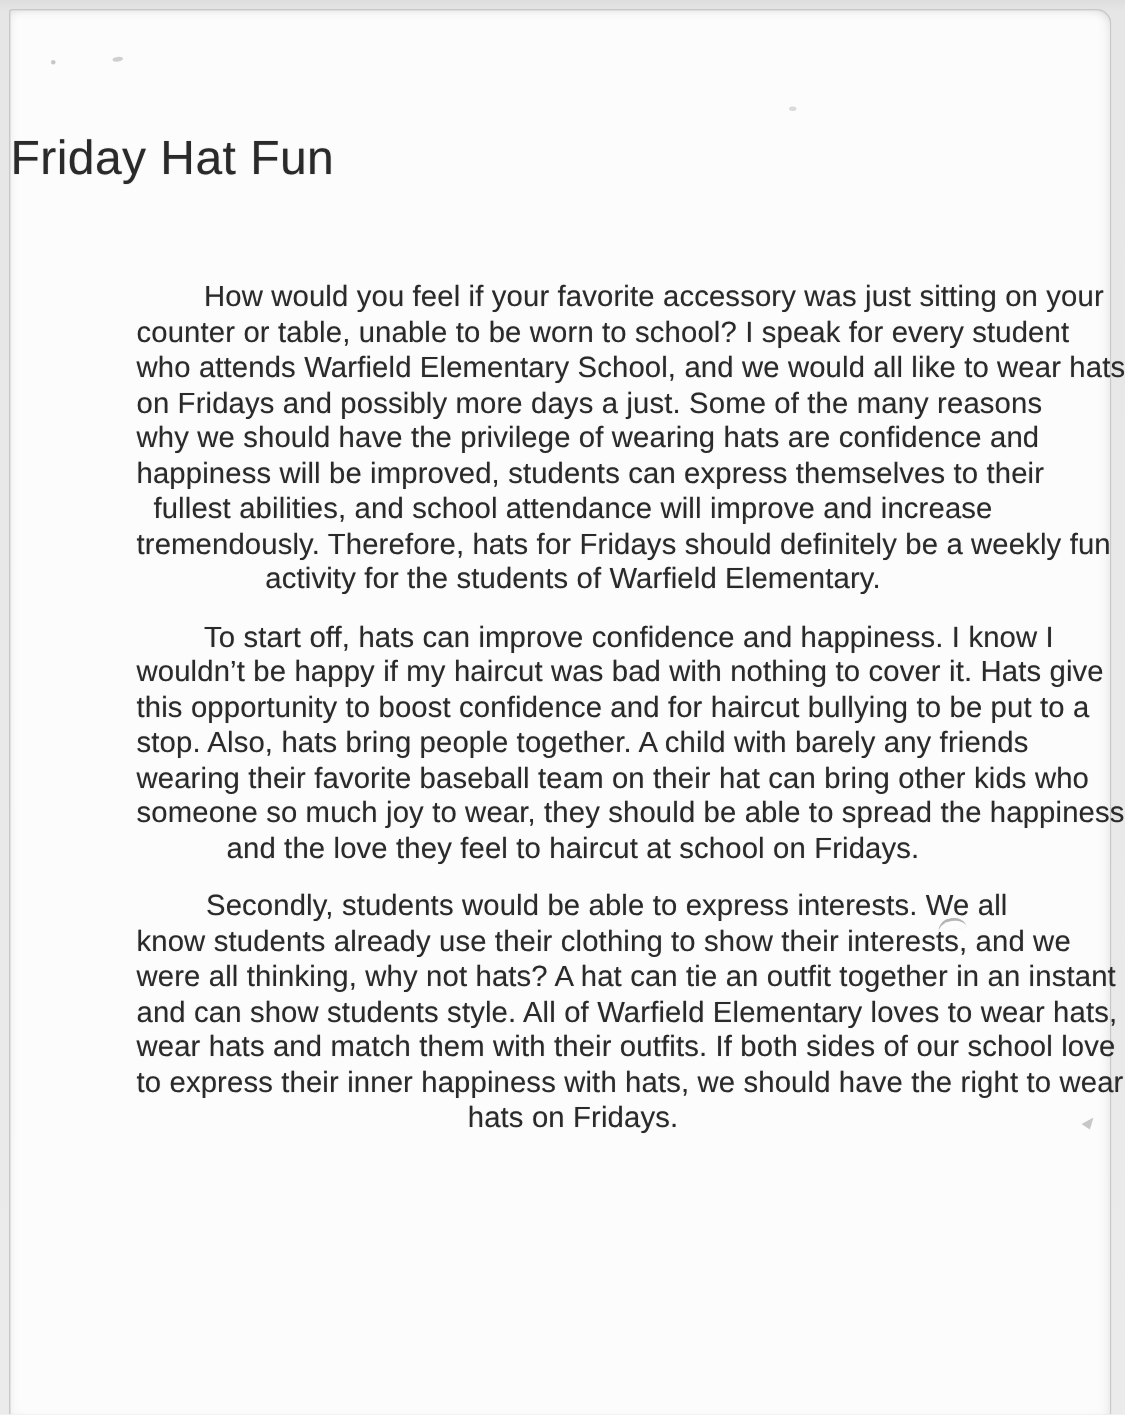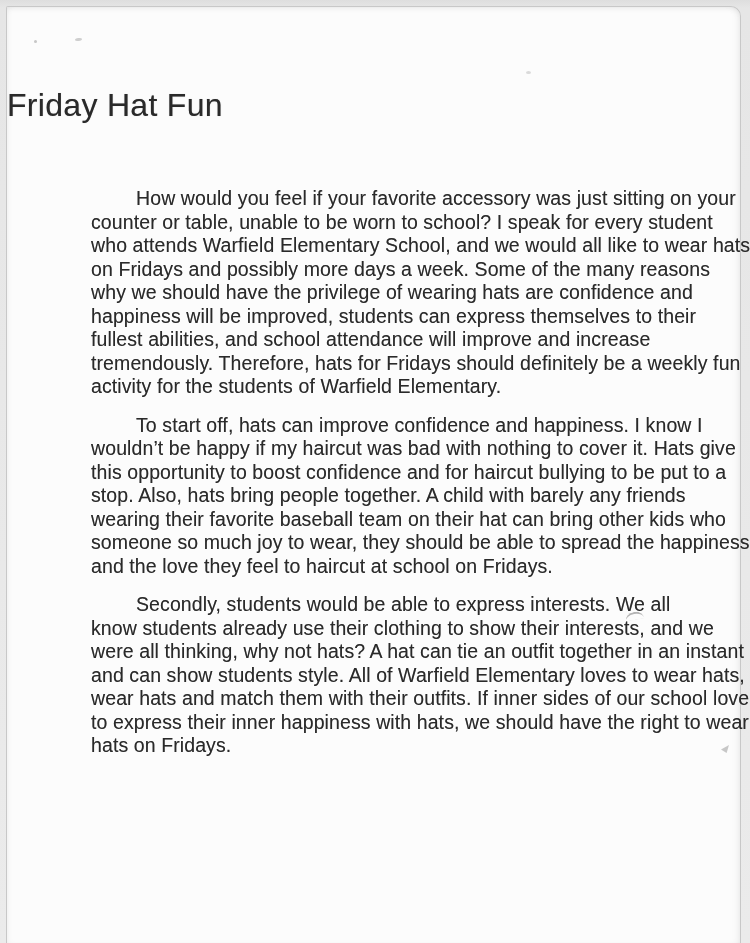--- a/index.html
+++ b/index.html
@@ -44,20 +44,21 @@
     color: var(--ink, #2a2a2a);
     text-shadow: 0 0 0.6px rgba(45,45,45,0.40);
   }
   .para { margin: 0 0 15px 0; }
   .para .line {
     font-size: 19.5px;
     line-height: 23.5px;
     height: 23.5px;
     white-space: nowrap;
     letter-spacing: 0.1px;
+    text-align: center;
   }
   .para .line:first-child { text-indent: 45px; }
 
   
   .speck { position: absolute; background: #9a9a9a; opacity: 0.55; }
   .speck-a { left: 27px; top: 33px; width: 3px; height: 3px; border-radius: 50%; }
   .speck-b { left: 68px; top: 31px; width: 7px; height: 3px; border-radius: 50%; transform: rotate(-8deg); opacity: 0.45; }
   .speck-c { left: 519px; top: 64px; width: 5px; height: 3px; border-radius: 50%; opacity: 0.35; }
   .tick {
     position: absolute; left: 618px; top: 605px;
@@ -81,42 +82,42 @@
 <div class="photo">
   <div class="paper">
 
     <h1 class="title">Friday Hat Fun</h1>
 
     <div class="body-text">
       <div class="para">
           <div class="line">How would you feel if your favorite accessory was just sitting on your</div>
           <div class="line">counter or table, unable to be worn to school? I speak for every student</div>
           <div class="line">who attends Warfield Elementary School, and we would all like to wear hats</div>
-          <div class="line">on Fridays and possibly more days a week. Some of the many reasons</div>
+          <div class="line">on Fridays and possibly more days a just. Some of the many reasons</div>
           <div class="line">why we should have the privilege of wearing hats are confidence and</div>
           <div class="line">happiness will be improved, students can express themselves to their</div>
           <div class="line">fullest abilities, and school attendance will improve and increase</div>
           <div class="line">tremendously. Therefore, hats for Fridays should definitely be a weekly fun</div>
           <div class="line">activity for the students of Warfield Elementary.</div>
         </div>
       <div class="para">
           <div class="line">To start off, hats can improve confidence and happiness. I know I</div>
           <div class="line">wouldn’t be happy if my haircut was bad with nothing to cover it. Hats give</div>
           <div class="line">this opportunity to boost confidence and for haircut bullying to be put to a</div>
           <div class="line">stop. Also, hats bring people together. A child with barely any friends</div>
           <div class="line">wearing their favorite baseball team on their hat can bring other kids who</div>
           <div class="line">someone so much joy to wear, they should be able to spread the happiness</div>
           <div class="line">and the love they feel to haircut at school on Fridays.</div>
         </div>
       <div class="para">
           <div class="line">Secondly, students would be able to express interests. We all</div>
           <div class="line">know students already use their clothing to show their interests, and we</div>
           <div class="line">were all thinking, why not hats? A hat can tie an outfit together in an instant</div>
           <div class="line">and can show students style. All of Warfield Elementary loves to wear hats,</div>
-          <div class="line">wear hats and match them with their outfits. If inner sides of our school love</div>
+          <div class="line">wear hats and match them with their outfits. If both sides of our school love</div>
           <div class="line">to express their inner happiness with hats, we should have the right to wear</div>
           <div class="line">hats on Fridays.</div>
         </div>
     </div>
 
     <div class="speck speck-a"></div>
     <div class="speck speck-b"></div>
     <div class="speck speck-c"></div>
     <div class="tick"></div>
     <div class="mark-arrow"></div>

